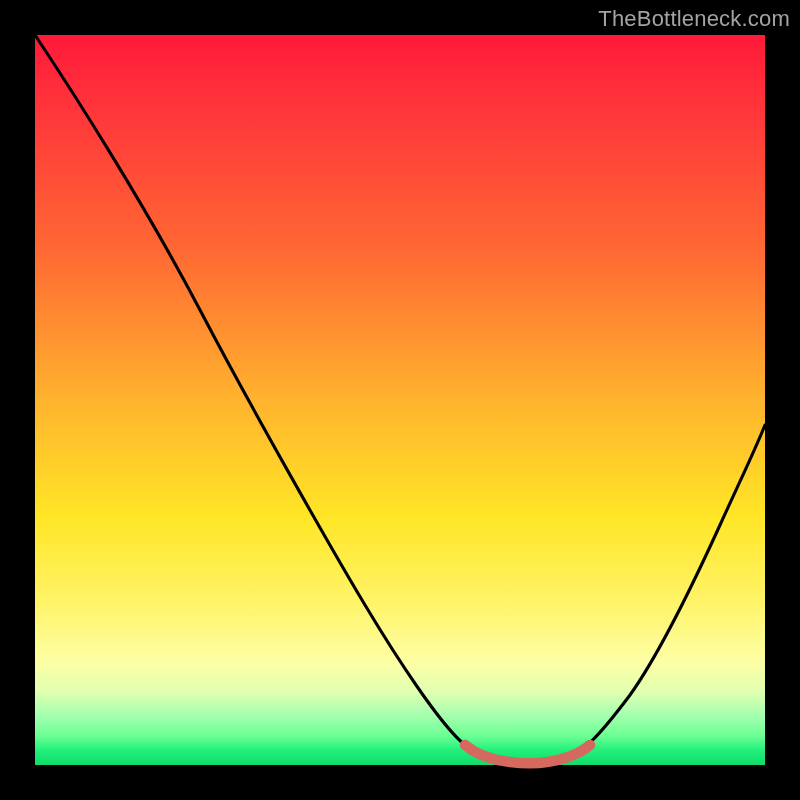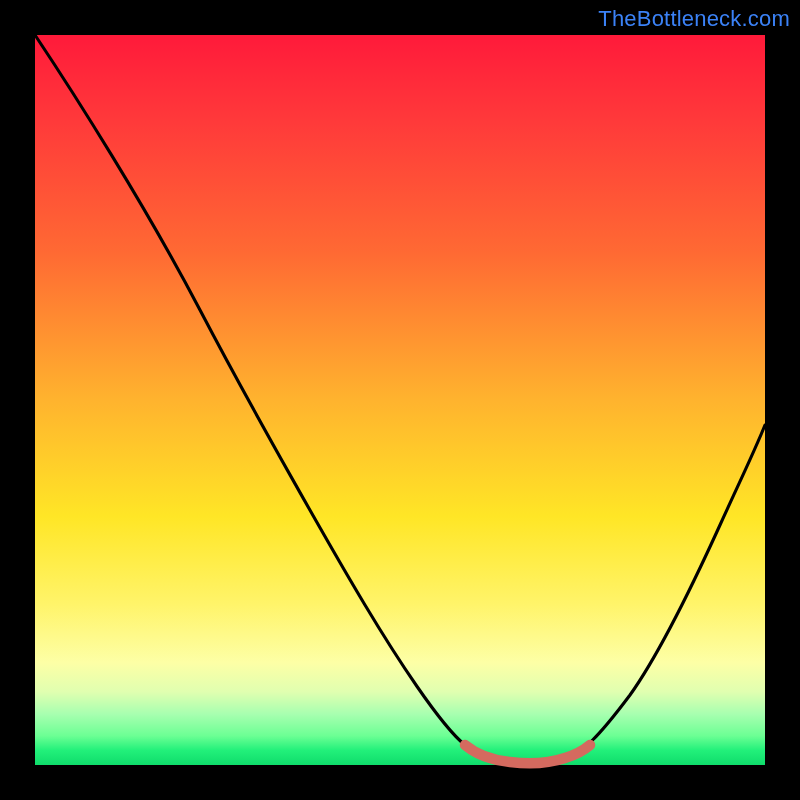--- a/index.html
+++ b/index.html
@@ -46,21 +46,21 @@
     left: 0;
     top: 0;
     width: 730px;
     height: 730px;
     overflow: visible;
   }
   .watermark {
     position: absolute;
     top: 6px;
     right: 10px;
-    color: #3b82f6;
+    color: #a3a3a3;
     font-size: 22px;
     font-weight: 500;
     letter-spacing: 0.2px;
     user-select: none;
   }
 </style>
 </head>
 <body>
 
 <div class="frame">

